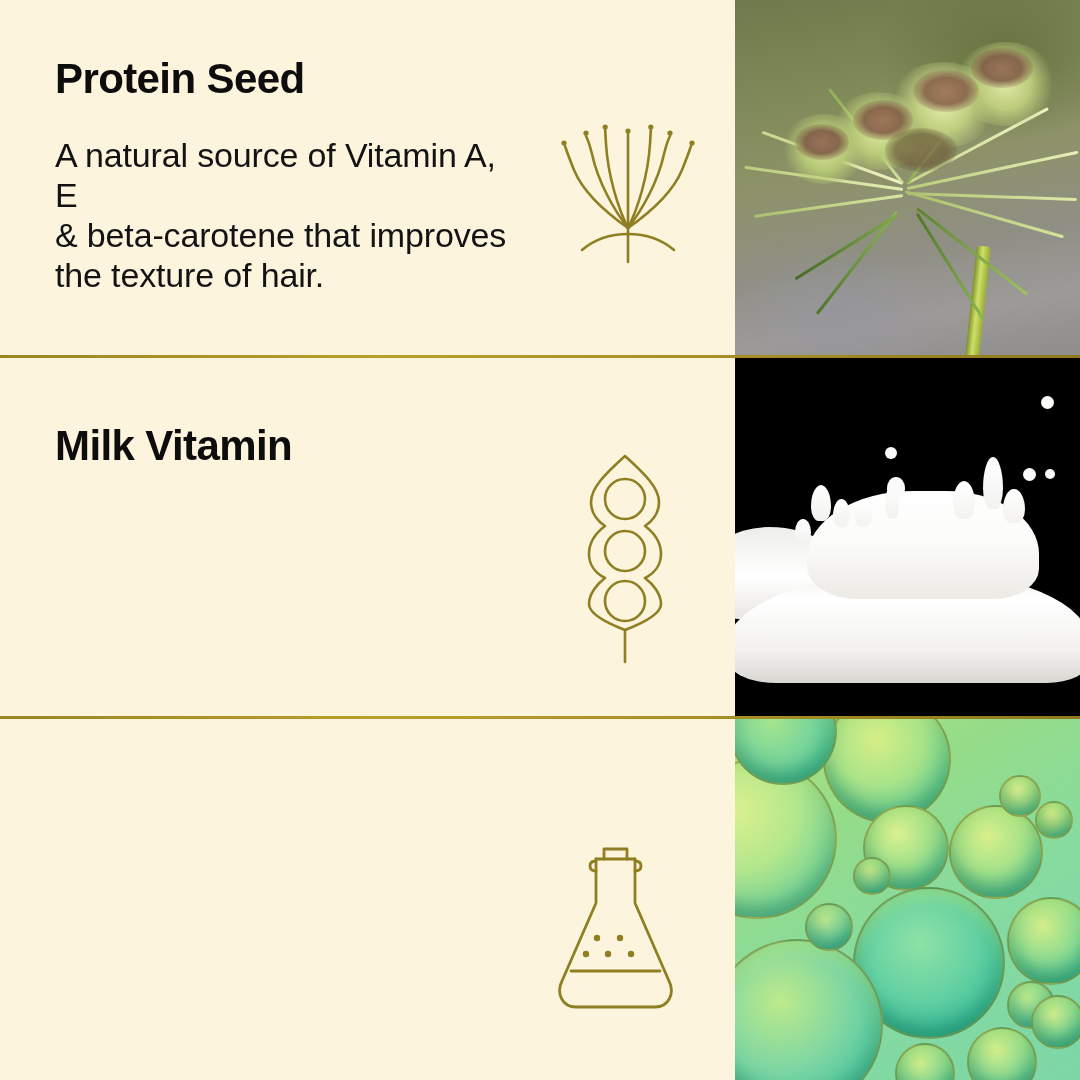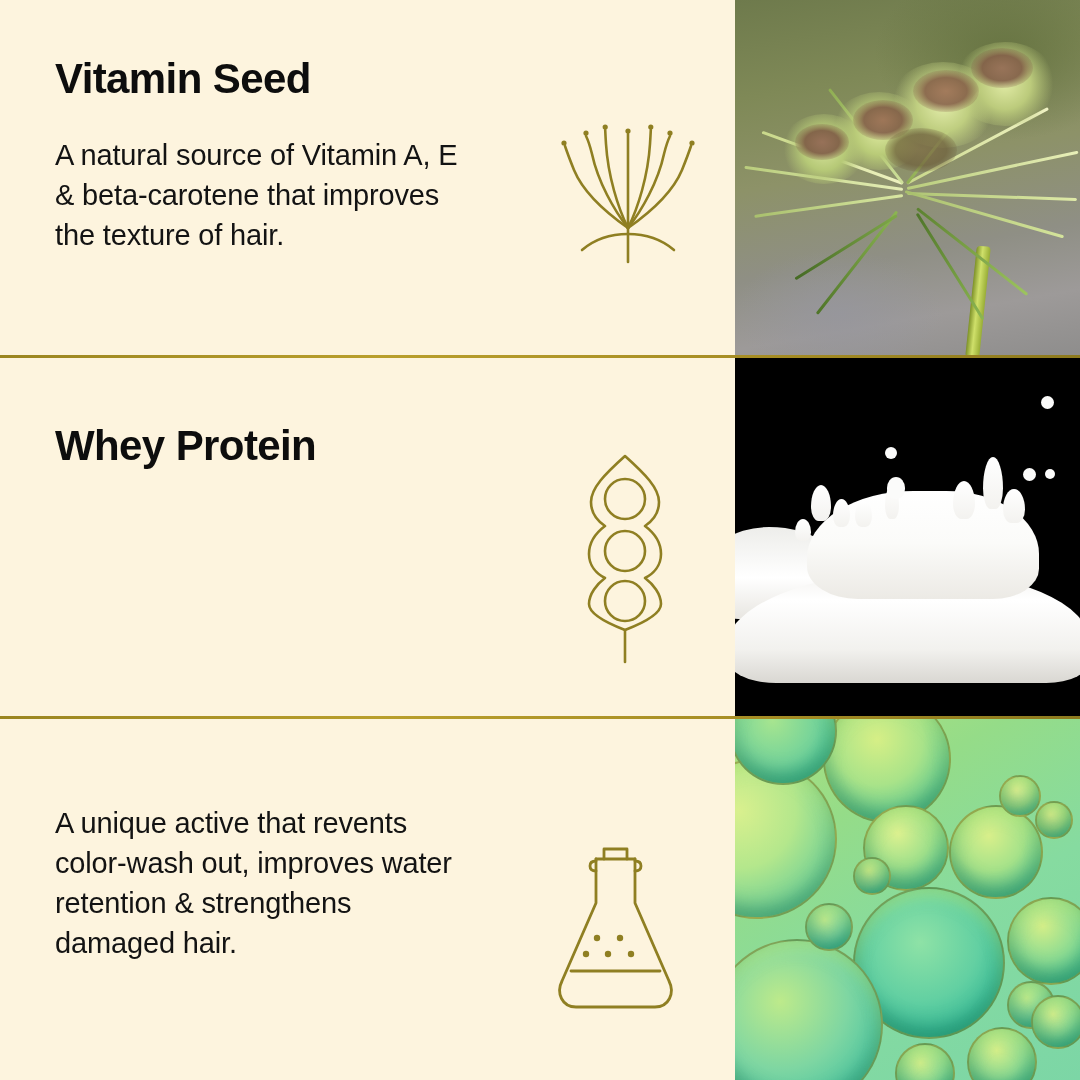--- a/index.html
+++ b/index.html
@@ -71,21 +71,21 @@
     letter-spacing: -0.6px;
     line-height: 1.05;
     color: #0d0d0d;
     margin: 0 0 0 0;
     white-space: nowrap;
   }
 
   .ingredient-desc {
     font-family: "Liberation Sans", sans-serif;
     font-weight: normal;
-    font-size: 29px;
+    font-size: 34px;
     line-height: 40px;
     letter-spacing: -0.15px;
     color: #131313;
     margin: 0;
     white-space: pre-line;
   }
   .row-1 .ingredient-desc { margin-top: 34px; }
   .row-2 .ingredient-desc { margin-top: 35px; }
   .row-3 .ingredient-desc { margin-top: 34px; }
 
@@ -207,21 +207,21 @@
 <body>
 
 <div class="infographic">
 
   <div class="row-divider divider-1"></div>
   <div class="row-divider divider-2"></div>
 
   <section class="ingredient-row row-1">
     <div class="text-panel">
       <div class="copy-block">
-        <h2 class="ingredient-title">Vitamin Seed</h2>
+        <h2 class="ingredient-title">Protein Seed</h2>
         <p class="ingredient-desc">A natural source of Vitamin A, E
 &amp; beta-carotene that improves
 the texture of hair.</p>
       </div>
 
       <div class="icon-holder icon-1">
         <svg viewBox="0 0 160 165" fill="none" stroke="#8f7f22" stroke-width="2.6" stroke-linecap="round" aria-hidden="true">
 
           <path d="M80 24 L80 152"></path>
 
@@ -277,21 +277,21 @@
           <div class="floret" style="left:214px;top:16px;width:62px;height:40px;background:radial-gradient(ellipse,#8f6250 0%,#7c5543 45%,rgba(124,85,67,0) 78%);opacity:.85;"></div>
           <div class="floret" style="left:128px;top:96px;width:72px;height:44px;background:radial-gradient(ellipse,#7d6a42 0%,#6d5d3a 50%,rgba(109,93,58,0) 80%);opacity:.7;"></div>
         </div>
       </div>
     </div>
   </section>
 
   <section class="ingredient-row row-2">
     <div class="text-panel">
       <div class="copy-block">
-        <h2 class="ingredient-title">Whey Protein</h2>
+        <h2 class="ingredient-title">Milk Vitamin</h2>
       </div>
 
       <div class="icon-holder icon-2">
         <svg viewBox="0 0 120 185" fill="none" stroke="#8f7f22" stroke-width="2.6" stroke-linecap="round" stroke-linejoin="round" aria-hidden="true">
 
           <path d="M60 8 C 40 26 26 40 26 54 C 26 66 34 74 40 78 C 32 84 24 94 24 106
                    C 24 118 32 126 40 130 C 32 136 24 146 24 156
                    C 24 164 34 172 60 182 C 86 172 96 164 96 156
                    C 96 146 88 136 80 130 C 88 126 96 118 96 106
                    C 96 94 88 84 80 78 C 86 74 94 66 94 54 C 94 40 80 26 60 8 Z"></path>
@@ -325,24 +325,20 @@
         <div class="milk-drop" style="left:288px;bottom:236px;width:13px;height:13px;"></div>
         <div class="milk-drop" style="left:310px;bottom:238px;width:10px;height:10px;"></div>
         <div class="milk-drop" style="left:152px;bottom:218px;width:18px;height:22px;border-radius:50% 50% 45% 45%;"></div>
       </div>
     </div>
   </section>
 
   <section class="ingredient-row row-3">
     <div class="text-panel">
       <div class="copy-block">
-        <p class="ingredient-desc">A unique active that revents
-color-wash out, improves water
-retention &amp; strengthens
-damaged hair.</p>
       </div>
 
       <div class="icon-holder icon-3">
         <svg viewBox="0 0 135 180" fill="none" stroke="#8f7f22" stroke-width="2.8" stroke-linecap="round" stroke-linejoin="round" aria-hidden="true">
 
           <path d="M56 18 L56 8 L79 8 L79 18"></path>
 
           <path d="M48 20 C 44 20 42 22 42 25 C 42 28 44 30 48 30"></path>
           <path d="M87 20 C 91 20 93 22 93 25 C 93 28 91 30 87 30"></path>
 

